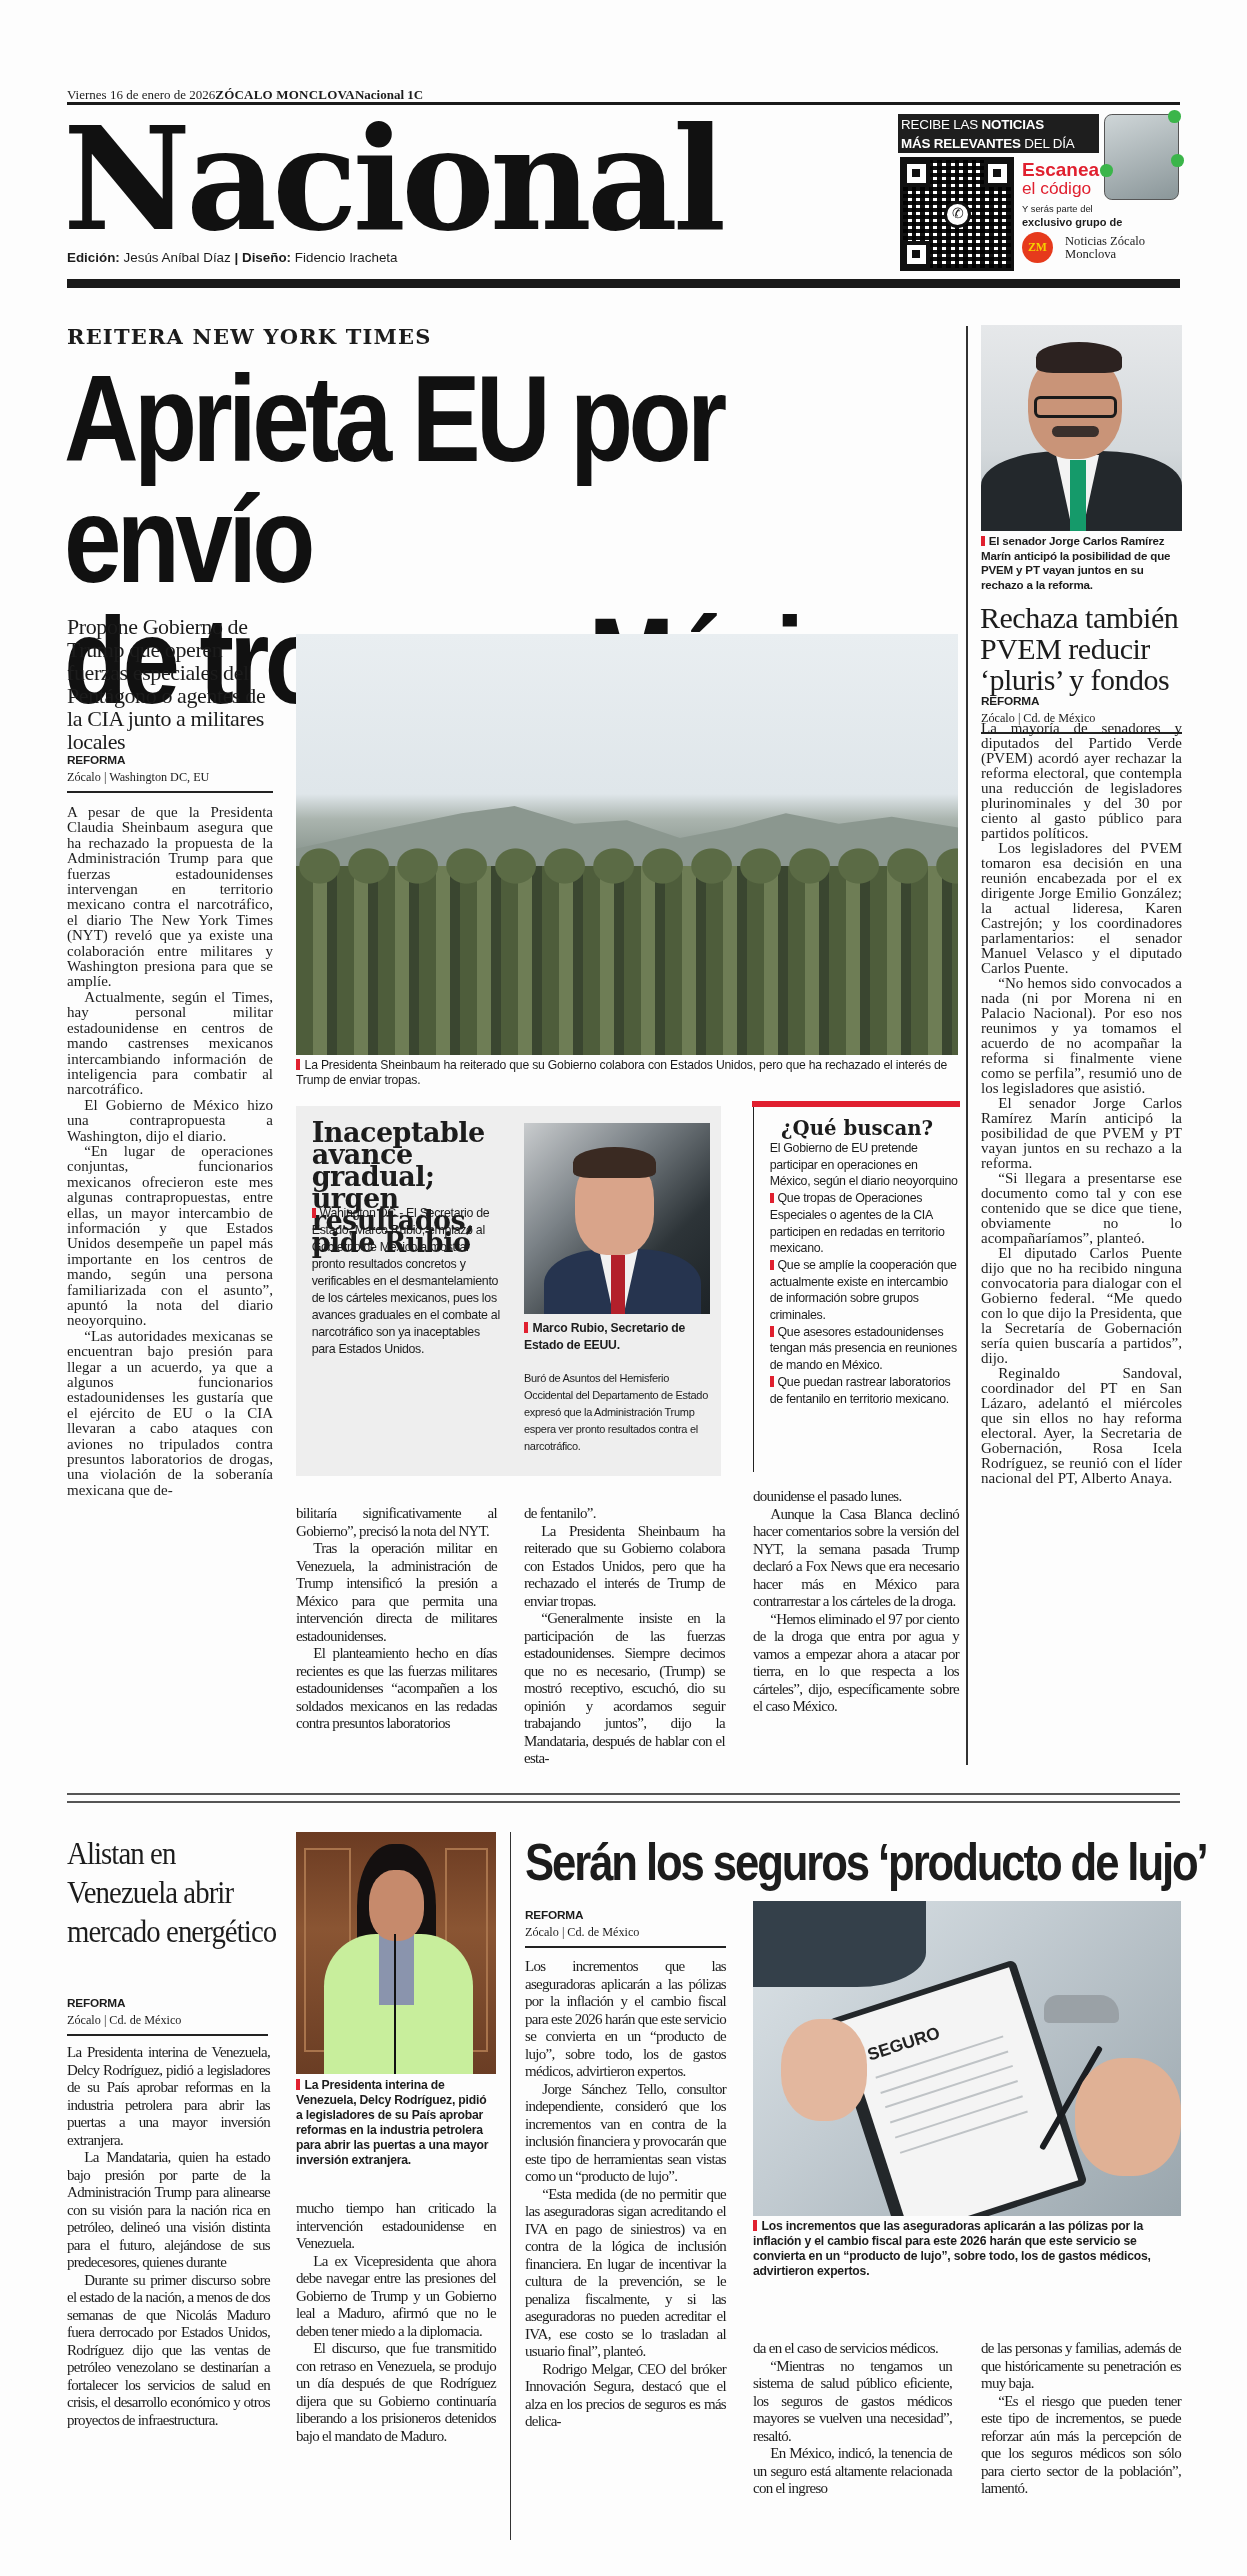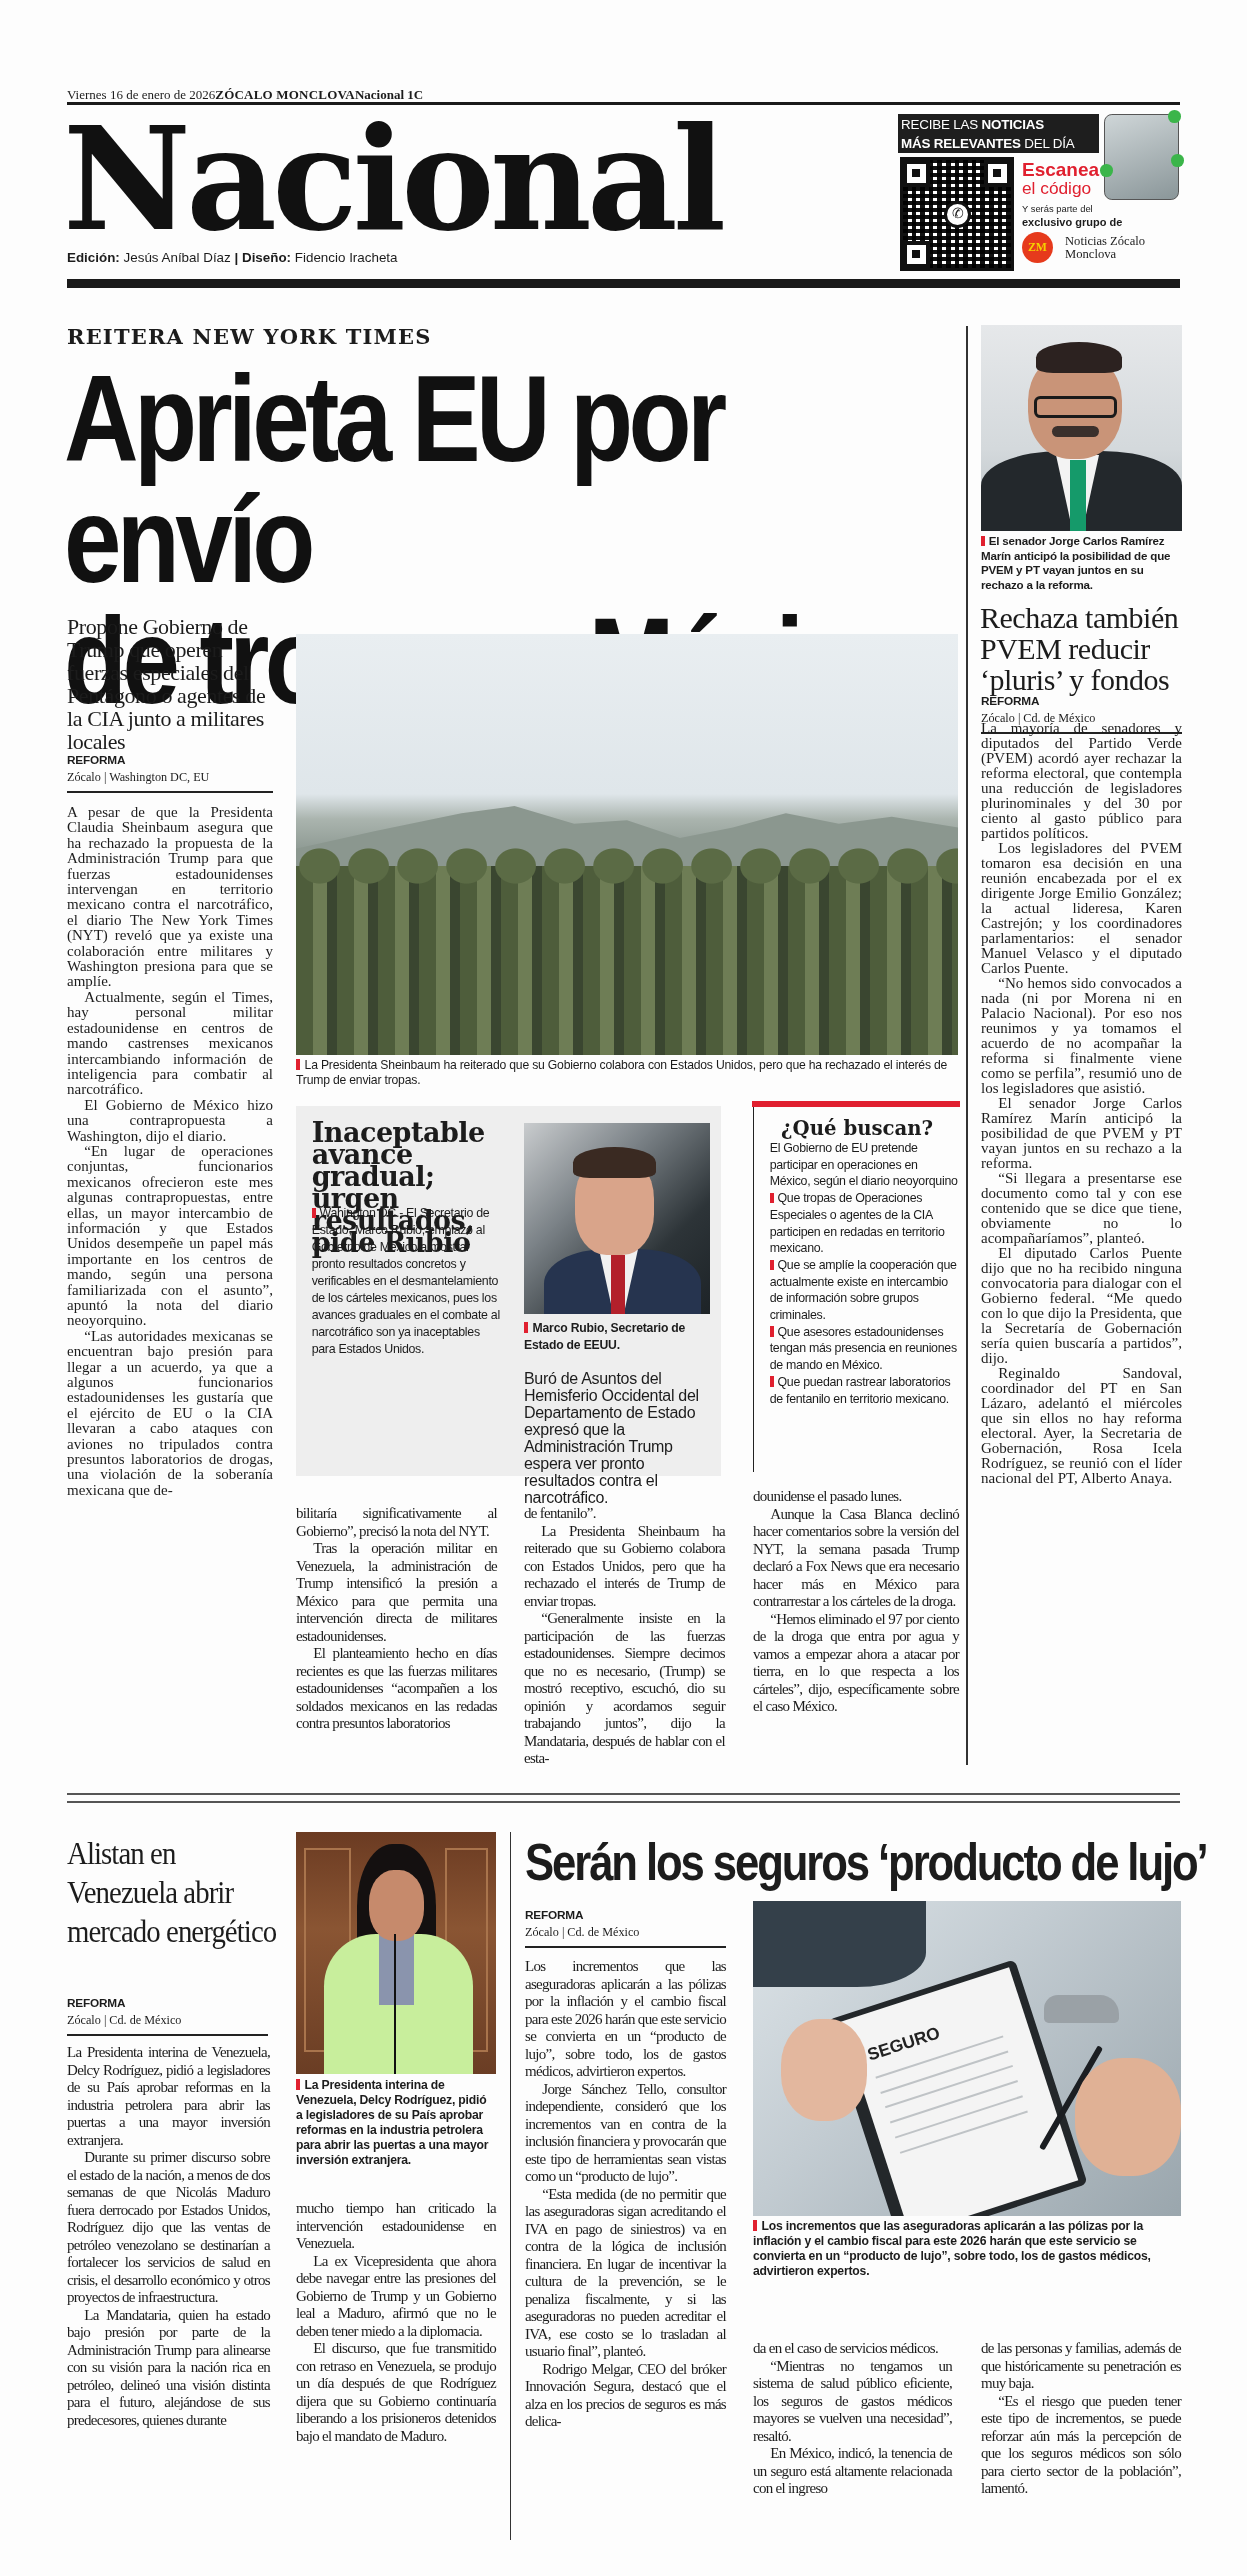--- a/index.html
+++ b/index.html
@@ -69,21 +69,21 @@
   .rubio-title { position: absolute; top: 15.7px; left: 15.7px; width: 189px; font-family: "DejaVu Serif", serif; font-weight: bold; font-size: 27px; line-height: 22px; letter-spacing: -0.5px; }
   .rubio-text { position: absolute; top: 99px; left: 15.7px; width: 189px; font-family: "Liberation Sans", sans-serif; font-size: 12.4px; line-height: 17px; letter-spacing: -0.3px; }
   .rubio-photo { position: absolute; top: 17.3px; left: 228px; width: 186px; height: 191px; overflow: hidden;
     background: linear-gradient(135deg, #c9ccce 0%, #7b8287 35%, #2d3438 70%, #1d2327 100%); }
   .rubio-photo .face { position: absolute; left: 51px; top: 30px; width: 79px; height: 102px; border-radius: 45% 45% 40% 40%; background: #d9a48a; }
   .rubio-photo .hair { position: absolute; left: 49px; top: 23.6px; width: 83px; height: 31px; border-radius: 50% 50% 20% 20%; background: #3a2a22; }
   .rubio-photo .suit { position: absolute; left: 19.7px; top: 126px; width: 157px; height: 86px; border-radius: 40% 40% 0 0; background: #26344f; }
   .rubio-photo .shirt { position: absolute; left: 75px; top: 126px; width: 39px; height: 71px; background: #f1f1f1; clip-path: polygon(0 0, 100% 0, 60% 100%, 40% 100%); }
   .rubio-photo .tie { position: absolute; left: 87px; top: 132px; width: 14px; height: 71px; background: #b3202b; }
   .rubio-cap { position: absolute; top: 214px; left: 228px; width: 186px; font-family: "Liberation Sans", sans-serif; font-weight: bold; font-size: 12.2px; line-height: 16.5px; letter-spacing: -0.2px; }
-  .rubio-cont { position: absolute; top: 264px; left: 228px; width: 186px; font-family: "Liberation Sans", sans-serif; font-size: 16px; line-height: 17px; letter-spacing: -0.3px; }
+  .rubio-cont { position: absolute; top: 264px; left: 228px; width: 186px; font-family: "Liberation Sans", sans-serif; font-size: 11px; line-height: 17px; letter-spacing: -0.3px; }
 
   
   .qb { top: 1101px; left: 753px; width: 206px; height: 371px; border-left: 1.6px solid #222; }
   .qb .redbar { position: absolute; top: 0; left: -1.6px; width: 208px; height: 5.5px; background: #e0202f; }
   .qb-title { position: absolute; top: 15.7px; left: 27px; font-family: "DejaVu Serif", serif; font-weight: bold; font-size: 19.7px; }
   .qb-text { position: absolute; top: 39px; left: 15.7px; width: 189px; font-family: "Liberation Sans", sans-serif; font-size: 12.4px; line-height: 16.7px; letter-spacing: -0.3px; }
   .qb-item .mark { display: inline-block; width: 3.9px; height: 10.2px; background: #e0202f; margin-right: 3.9px; vertical-align: -0.8px; }
 
   .cond-body { font-family: "Liberation Serif", serif; font-size: 15px; line-height: 17.5px; letter-spacing: -0.7px; text-align: justify; }
   .cond-body p { text-indent: 17.3px; }
@@ -302,22 +302,22 @@
 <div class="abs rule-double" style="top:1801px"></div>
 
 <div class="abs ven-head">Alistan en Venezuela abrir mercado energético</div>
 <div class="abs byline ven-byline">
   <div class="org">REFORMA</div>
   <div class="loc">Zócalo | Cd. de México</div>
   <div class="bar"></div>
 </div>
 <div class="abs cond-body ven-body">
   <p style="text-indent:0">La Presidenta interina de Venezuela, Delcy Rodríguez, pidió a legisladores de su País aprobar reformas en la industria petrolera para abrir las puertas a una mayor inversión extranjera.</p>
+  <p>La Mandataria, quien ha estado bajo presión por parte de la Administración Trump para alinearse con su visión para la nación rica en petróleo, delineó una visión distinta para el futuro, alejándose de sus predecesores, quienes durante</p>
   <p>Durante su primer discurso sobre el estado de la nación, a menos de dos semanas de que Nicolás Maduro fuera derrocado por Estados Unidos, Rodríguez dijo que las ventas de petróleo venezolano se destinarían a fortalecer los servicios de salud en crisis, el desarrollo económico y otros proyectos de infraestructura.</p>
-  <p>La Mandataria, quien ha estado bajo presión por parte de la Administración Trump para alinearse con su visión para la nación rica en petróleo, delineó una visión distinta para el futuro, alejándose de sus predecesores, quienes durante</p>
 </div>
 <div class="abs ven-photo">
   <div class="panel" style="left:7.9px;top:15.7px;width:47px;height:204px"></div>
   <div class="panel" style="left:149px;top:15.7px;width:43px;height:204px"></div>
   <div class="hair"></div>
     <div class="jacket"></div>
     <div class="top"></div>
     <div class="face"></div>
     <div class="mic"></div>
 </div>

